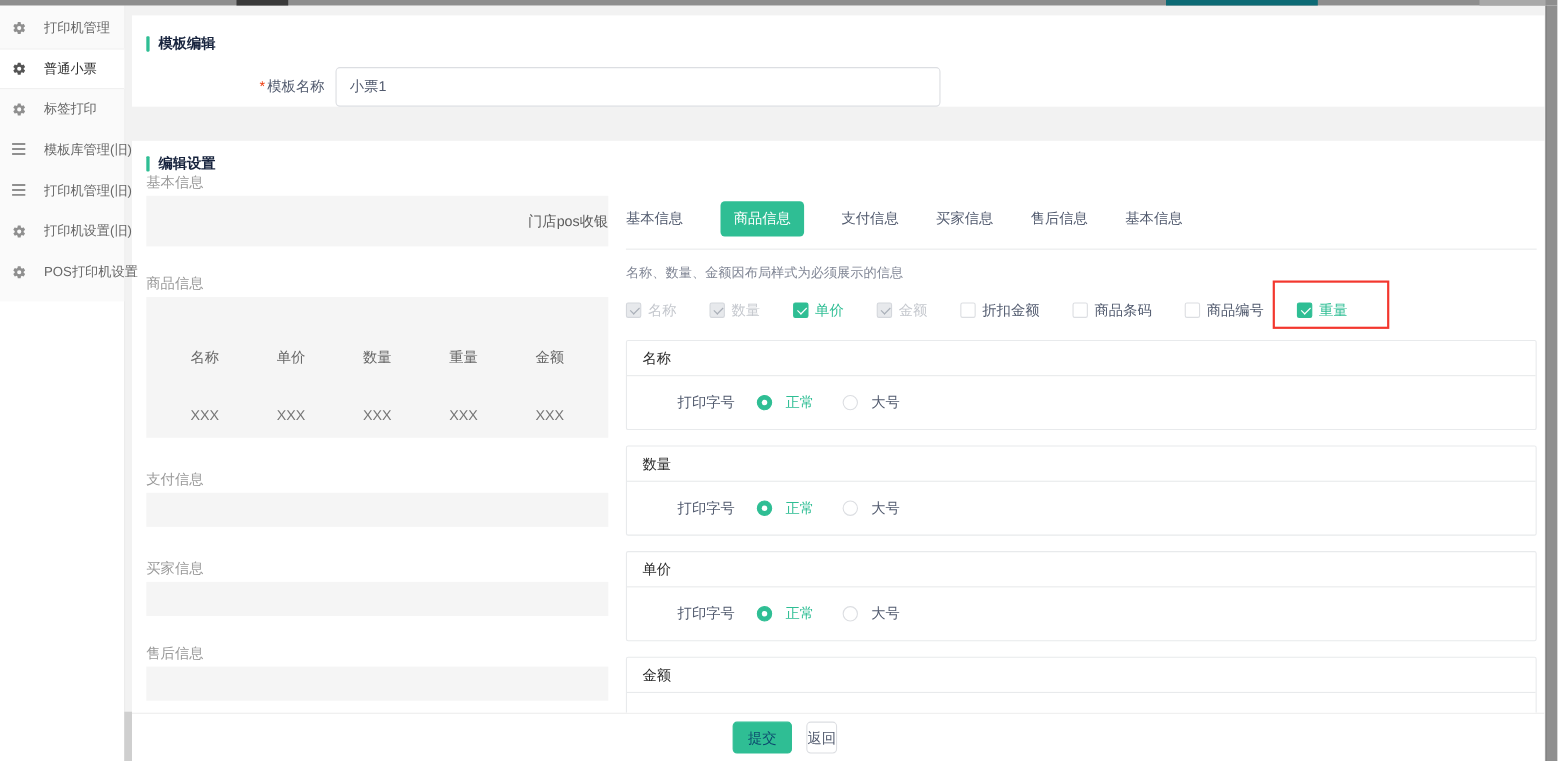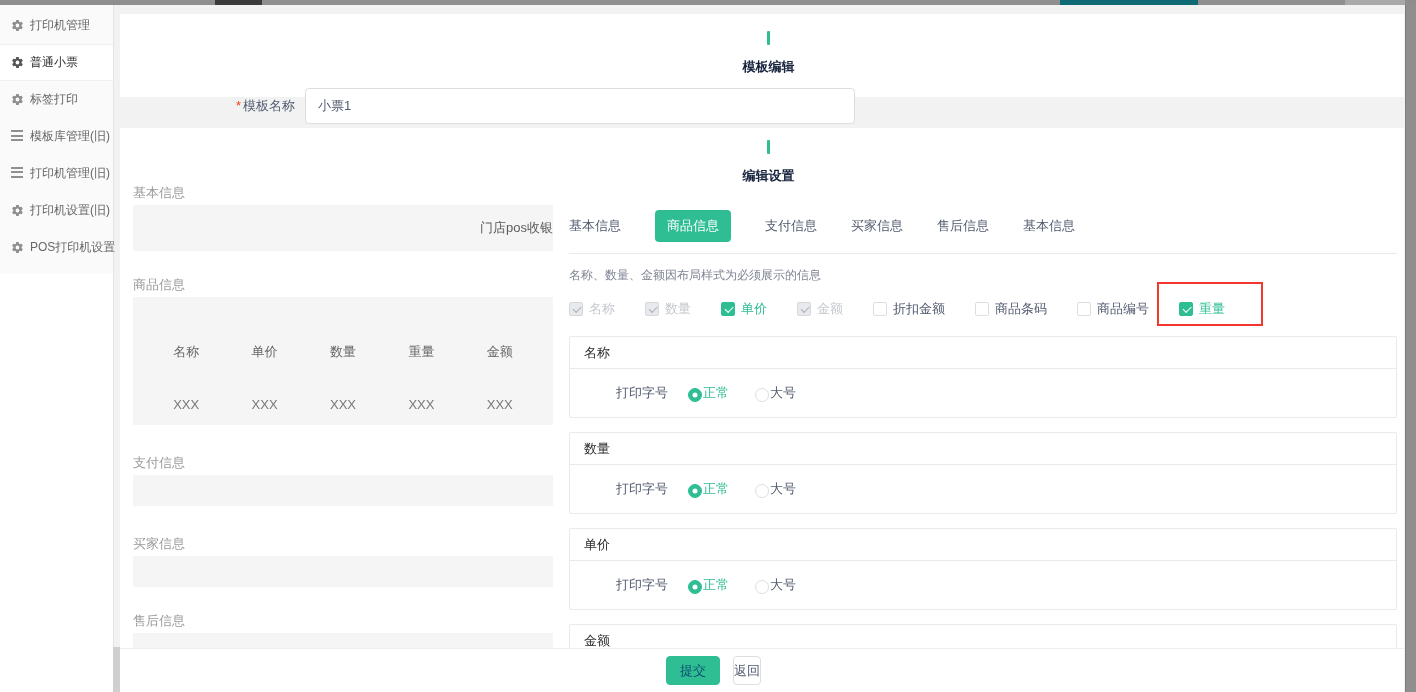--- a/index.html
+++ b/index.html
@@ -17,32 +17,32 @@
   .strip-seg { position:absolute; top:0; height:5px; }
 
   
   .right-scrollbar { position:absolute; top:5px; right:0; width:11px; height:687px; background:#8f8f8f; border-left:1px solid #7c7c7c; z-index:15; }
 
   .app { position:absolute; top:5px; left:0; width:1405px; height:687px; display:flex; }
 
   
   .sidebar { width:114px; flex:none; background:#fff; border-right:1px solid #e4e4e4; position:relative; z-index:5; }
   .menu { background:#fafafa; padding:2px 0 8px 0; }
-  .menu-item { height:37px; display:flex; align-items:center; padding-left:11px; gap:6px; font-size:12px; color:#666; cursor:pointer; white-space:nowrap; }
+  .menu-item { height:37px; display:flex; align-items:center; padding-left:11px; gap:16px; font-size:12px; color:#666; cursor:pointer; white-space:nowrap; }
   .menu-item.active { background:#fff; color:#2b2b2b; border-top:1px solid #f0f0f0; border-bottom:1px solid #f0f0f0; }
   .mi-icon { width:13px; height:13px; flex:none; color:#8f8f8f; display:inline-flex; }
   .menu-item.active .mi-icon { color:#555; }
   .mi-icon svg { width:13px; height:13px; }
   .list-glyph { width:12px; height:11px; background:repeating-linear-gradient(to bottom,currentColor 0 2px,transparent 2px 4.5px); }
   .sidebar-thumb { position:absolute; right:-7px; bottom:0; width:7px; height:45px; background:#cfcfcf; z-index:6; }
 
   
   .main { flex:1; background:#f2f2f2; padding:9px 0 0 6px; position:relative; }
   .card { background:#fff; width:1284px; }
-  .sec-header { display:flex; align-items:center; gap:13px; font-size:13px; font-weight:bold; color:#17233d;flex-direction:column; }
+  .sec-header { display:flex; align-items:center; gap:8px; font-size:13px; font-weight:bold; color:#17233d; }
   .sec-bar { width:3px; height:14px; background:var(--accent); border-radius:1px; }
 
   .card1 { height:83px; padding:17px 0 0 13px; }
   .form-row { margin-top:12px; display:flex; align-items:center; }
   .form-label { width:172px; text-align:right; font-size:13px; color:#515a6e; padding-right:10px; }
   .req { color:#ed4014; margin-right:2px; }
   .form-input { width:550px; height:36px; border:1px solid #dcdee2; border-radius:4px; padding:0 12px; font-size:13px; color:#515a6e; outline:none; background:#fff; }
 
   .gap31 { height:31px; }
 
@@ -77,21 +77,21 @@
   .cb-item.disabled .cb-box::after { border-color:#a9afb8; }
   .cb-item.disabled .cb-lbl { color:#c5c8ce; }
   .hl { position:relative; }
   .hl::after { content:""; position:absolute; inset:-18px -38px -8px -22px; border:2px solid var(--highlight); pointer-events:none; }
 
   .field-card { border:1px solid #e8eaec; border-radius:2px; margin-top:14px; background:#fff; }
   .field-card.first { margin-top:18px; }
   .fc-header { padding:8px 14px; font-size:13px; color:#2b2b2b; border-bottom:1px solid #e8eaec; line-height:15px; }
   .fc-body { padding:15px 0 15px 46px; display:flex; align-items:center; }
   .fc-radio-label { font-size:13px; color:#515a6e; margin-right:20px; }
-  .radio { display:flex; align-items:flex-end; gap:1px; margin-right:26px; font-size:13px; color:#515a6e; cursor:pointer; }
+  .radio { display:flex; align-items:center; gap:12px; margin-right:26px; font-size:13px; color:#515a6e; cursor:pointer; }
   .radio-dot { position:relative; width:14px; height:14px; border-radius:50%; border:1px solid #dcdee2; background:#fff; flex:none; }
   .radio.selected .radio-dot { background:var(--accent); border-color:var(--accent); }
   .radio.selected .radio-dot::after { content:""; position:absolute; left:50%; top:50%; width:5px; height:5px; background:#fff; border-radius:50%; transform:translate(-50%,-50%); }
   .radio.selected .radio-lbl { color:var(--accent); }
 
   
   .footer { position:absolute; left:6px; bottom:0; width:1284px; height:44px; background:#fff; border-top:1px solid #efefef; display:flex; align-items:center; padding-left:546px; gap:13px; }
   .btn { height:29px; border-radius:4px; font-size:13px; cursor:pointer; font-family:inherit; }
   .btn-submit { background:var(--accent); color:#0c4a6e; border:1px solid var(--accent); padding:0 13px; }
   .btn-back { background:#fff; color:#515a6e; border:1px solid #dcdee2; padding:0 0; }

